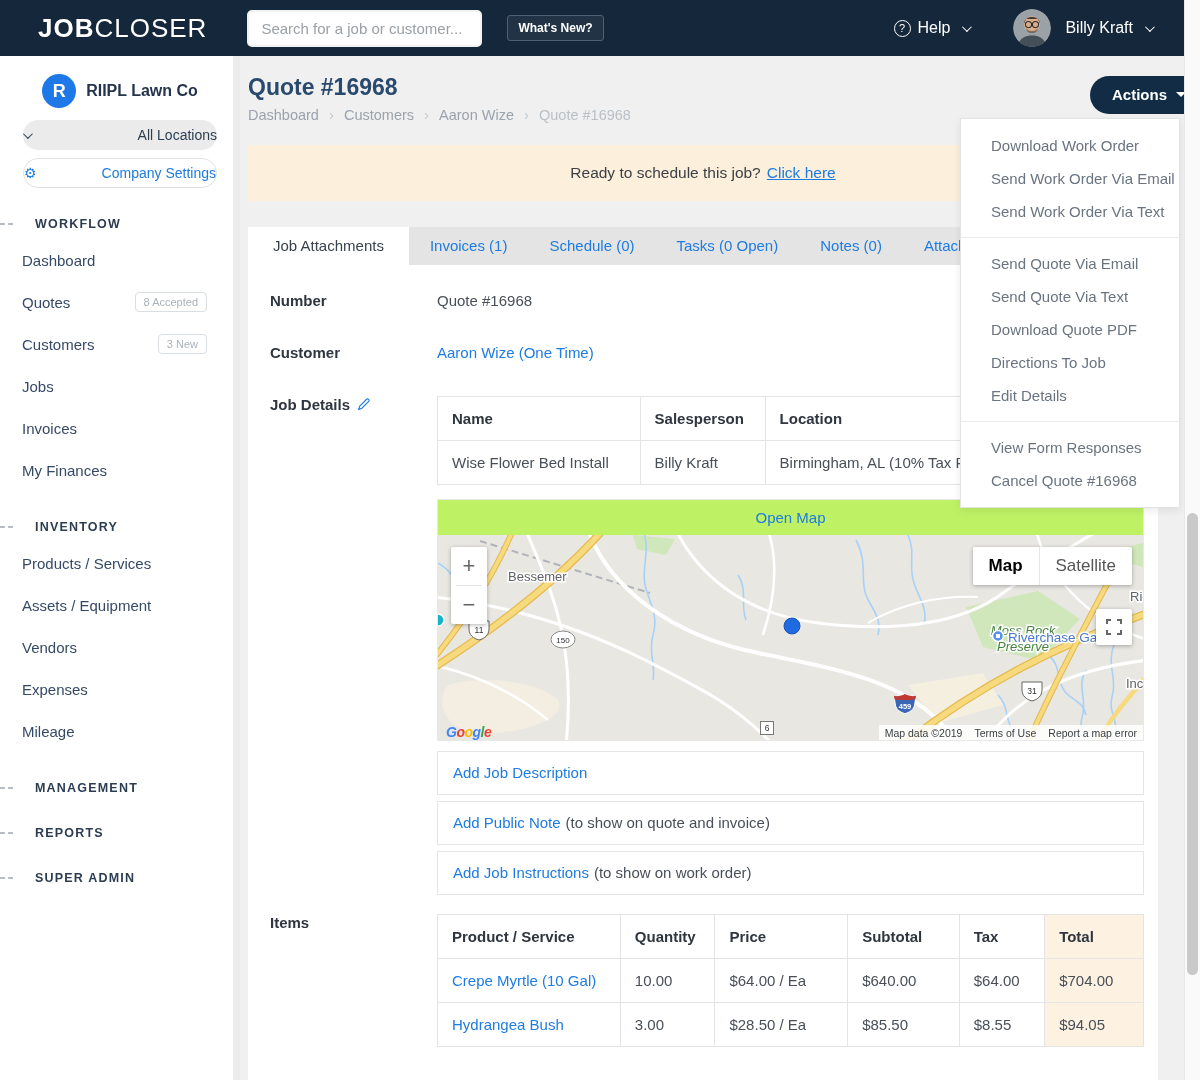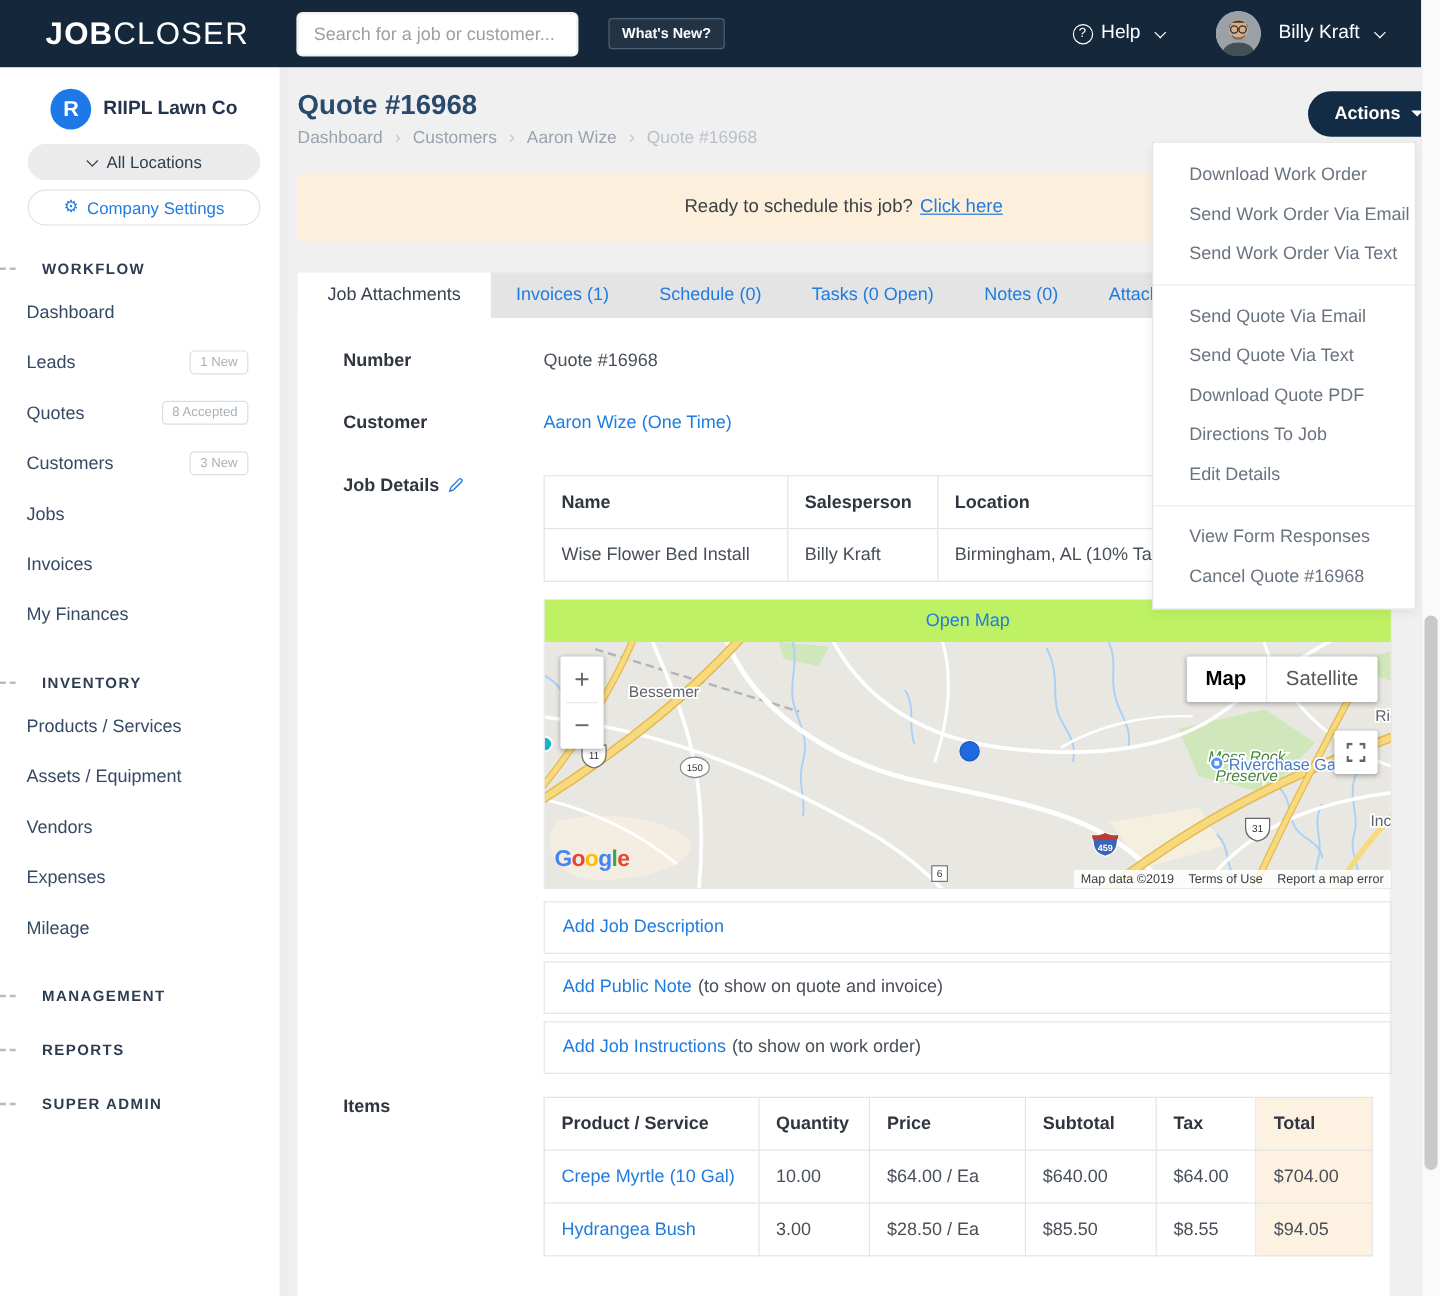--- a/index.html
+++ b/index.html
@@ -21,21 +21,21 @@
   .avatar { width:38px; height:38px; border-radius:50%; overflow:hidden; margin:0 14px 0 44px; cursor:pointer; flex:none;}
   .uname { color:#fff; font-size:16px; cursor:pointer;}
 
   
   .shell { display:flex; height:1024px;}
   .sidebar { width:240px; background:#fff; position:relative; flex:none;}
   .side-scroll { position:absolute; right:0; top:0; width:7px; height:100%; background:#ececec;}
   .company-row { display:flex; align-items:center; justify-content:center; gap:10px; margin:18px 0 12px;}
   .co-avatar { width:34px; height:34px; border-radius:50%; background:#1e78e8; color:#fff; font-weight:bold; font-size:18px; display:flex; align-items:center; justify-content:center;}
   .co-name { font-size:16px; font-weight:bold; color:#24344d;}
-  .pill { width:194px; height:30px; margin:8px auto 0; border-radius:16px; display:flex; align-items:center; justify-content:center; font-size:14px; cursor:pointer;}
+  .pill { width:194px; height:30px; margin:8px auto 0; border-radius:16px; display:flex; align-items:center; justify-content:space-between; font-size:14px; cursor:pointer;}
   .loc-pill { background:#ebebeb; color:#2c3e50;}
   .dchev { width:7px; height:7px; border-right:1.6px solid #2c3e50; border-bottom:1.6px solid #2c3e50; transform:rotate(45deg) translateY(-2px); margin-right:10px;}
   .set-pill { background:#fff; border:1px solid #e2e2e2; color:#1f7ce0;}
   .gear { font-family:"DejaVu Sans", sans-serif; margin-right:7px; font-size:14px;}
   .nav-list { margin-top:14px;}
   .sec-head { position:relative; font-size:12.5px; font-weight:bold; letter-spacing:1.2px; color:#2c3d52; padding-left:35px; margin-top:27px; margin-bottom:6px; height:18px; line-height:18px;}
   .sec-head::before { content:""; position:absolute; left:0; top:8px; width:13px; border-top:2px dashed #b7bcc2;}
   .nav-item { height:42px; display:flex; align-items:center; padding-left:22px; font-size:15px; color:#364a66; cursor:pointer;}
   .badge { margin-left:auto; margin-right:33px; border:1px solid #d9dee3; border-radius:4px; font-size:11px; color:#a9b2ba; padding:3px 8px; background:#fff;}
 
@@ -48,21 +48,21 @@
   .crumbs .cur { color:#b9c0c8;}
   .crumbs .lnk { cursor:pointer;}
   .actions-btn { position:absolute; top:20px; left:850px; background:#122c46; color:#fff; font-size:15px; font-weight:bold; border:none; border-radius:19px; padding:10px 18px 11px 22px; cursor:pointer; display:flex; align-items:center;}
   .caret { width:0; height:0; border-left:5px solid transparent; border-right:5px solid transparent; border-top:5px solid #fff; margin-left:9px;}
   .banner { margin-top:22px; height:56px; background:#fcefdc; display:flex; align-items:center; justify-content:center; font-size:15.5px; color:#3c4046;}
   .banner a { color:#1f7ce0; text-decoration:underline; margin-left:6px; cursor:pointer;}
   .tabstrip { margin-top:26px; height:38px; background:#e4e4e4; display:flex;}
   .tab { line-height:38px; padding:0 21px; font-size:15px; color:#1f7ce0; cursor:pointer; white-space:nowrap;}
   .tab.active { background:#fff; color:#3a424d; padding:0 25px;}
   .card { background:#fff; padding:27px 14px 40px 22px; min-height:814px;}
-  .frow { display:flex; margin-bottom:35px;margin-left:16px;}
+  .frow { display:flex; margin-bottom:35px;}
   .flabel { flex:0 0 167px; font-size:15px; font-weight:bold; color:#2f363f; display:flex; align-items:flex-start; gap:7px;}
   .fval { font-size:15px; color:#494f58; flex:1;}
   a.blue, .blue { color:#1f7ce0; text-decoration:none; cursor:pointer;}
   .pencil { margin-top:1px;}
 
   table { border-collapse:collapse; width:100%; font-size:15px;}
   th, td { border:1px solid #e4e4e4; text-align:left; padding:13px 14px; }
   th { font-weight:bold; color:#2f363f;}
   td { color:#494f58;}
   .tot-col { background:#fdf2e2;}
@@ -72,21 +72,21 @@
   .map-head { height:35px; background:#bef264; display:flex; align-items:center; justify-content:center; font-size:15px;}
   .map-body { position:relative; width:705px; height:205px; overflow:hidden;}
   .zoom-ctl { position:absolute; left:13px; top:12px; width:36px; background:#fff; border-radius:2px; box-shadow:0 1px 4px rgba(0,0,0,.3); text-align:center; cursor:pointer;}
   .zoom-ctl .zc { height:38px; line-height:38px; font-size:22px; color:#666;}
   .zoom-ctl .zdiv { height:1px; background:#e6e6e6; margin:0 5px;}
   .map-type { position:absolute; right:11px; top:12px; display:flex; box-shadow:0 1px 4px rgba(0,0,0,.3); border-radius:2px; overflow:hidden;}
   .mt-btn { background:#fff; height:38px; line-height:38px; font-size:17px; padding:0 16px; cursor:pointer;}
   .mt-map { font-weight:bold; color:#000;}
   .mt-sat { color:#565656; border-left:1px solid #e6e6e6;}
   .fs-btn { position:absolute; right:11px; top:74px; width:36px; height:36px; background:#fff; box-shadow:0 1px 4px rgba(0,0,0,.3); border-radius:2px; display:flex; align-items:center; justify-content:center; cursor:pointer;}
-  .google { position:absolute; left:8px; bottom:12px; font-size:19px; font-weight:600; letter-spacing:-0.5px; cursor:pointer;}
+  .google { position:absolute; left:8px; bottom:0; font-size:14px; font-weight:600; letter-spacing:-0.5px; cursor:pointer;font-style:italic;}
   .google span:nth-child(1){color:#4285F4}.google span:nth-child(2){color:#EA4335}
   .google span:nth-child(3){color:#FBBC05}.google span:nth-child(4){color:#4285F4}
   .google span:nth-child(5){color:#34A853}.google span:nth-child(6){color:#EA4335}
   .attr-bar { position:absolute; right:0; bottom:0; background:rgba(255,255,255,.85); height:15px; display:flex; align-items:center; font-size:10.5px; color:#3c4043;}
   .attr-bar span { padding:0 6px;}
   .attr-bar .al { cursor:pointer;}
 
   .addbox { border:1px solid #e5e5e5; height:44px; line-height:42px; padding-left:15px; margin-bottom:6px; font-size:15px; color:#494f58;}
   .addbox .note { margin-left:5px;}
 
@@ -149,24 +149,20 @@
       <span>All Locations</span>
     </div>
     <div class="pill set-pill">
       <span class="gear">⚙</span>
       <span>Company Settings</span>
     </div>
     <div class="nav-list">
       <div class="sec-head">WORKFLOW</div>
       <div class="nav-item">
           <span>Dashboard</span>
-        </div>
-      <div class="nav-item">
-          <span>Leads</span>
-          <span class="badge">1 New</span>
         </div>
       <div class="nav-item">
           <span>Quotes</span>
           <span class="badge">8 Accepted</span>
         </div>
       <div class="nav-item">
           <span>Customers</span>
           <span class="badge">3 New</span>
         </div>
       <div class="nav-item">

